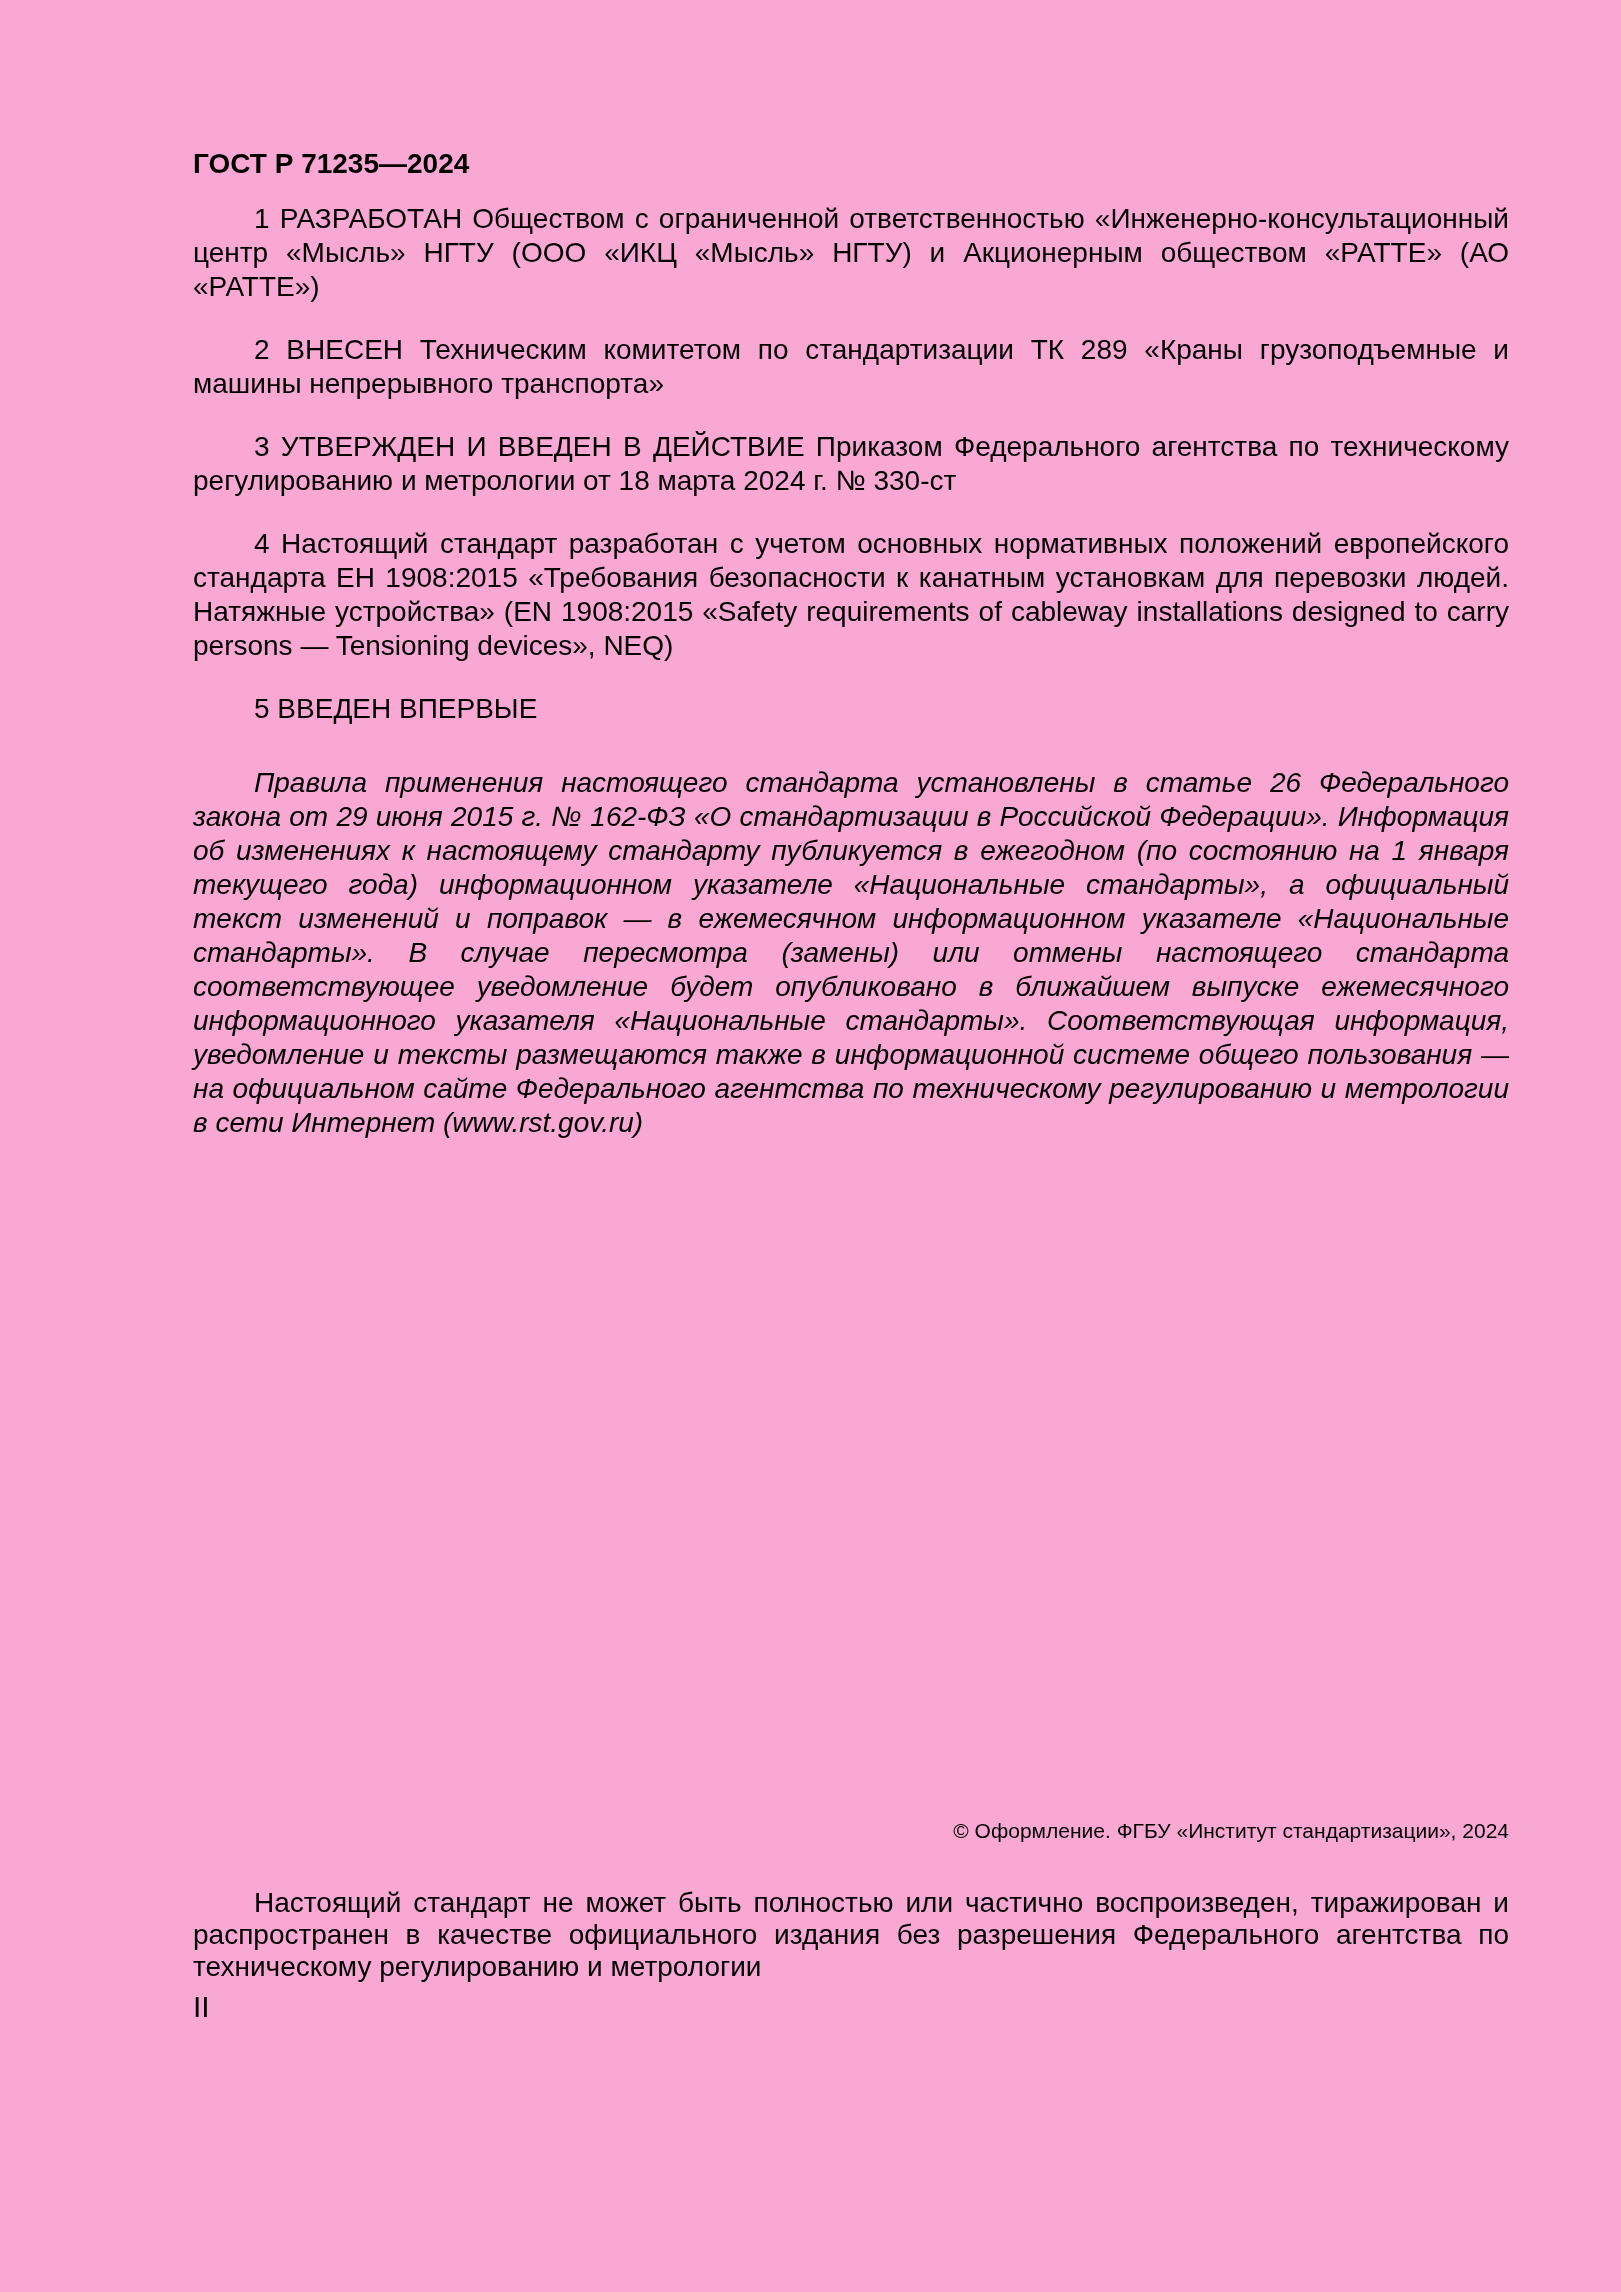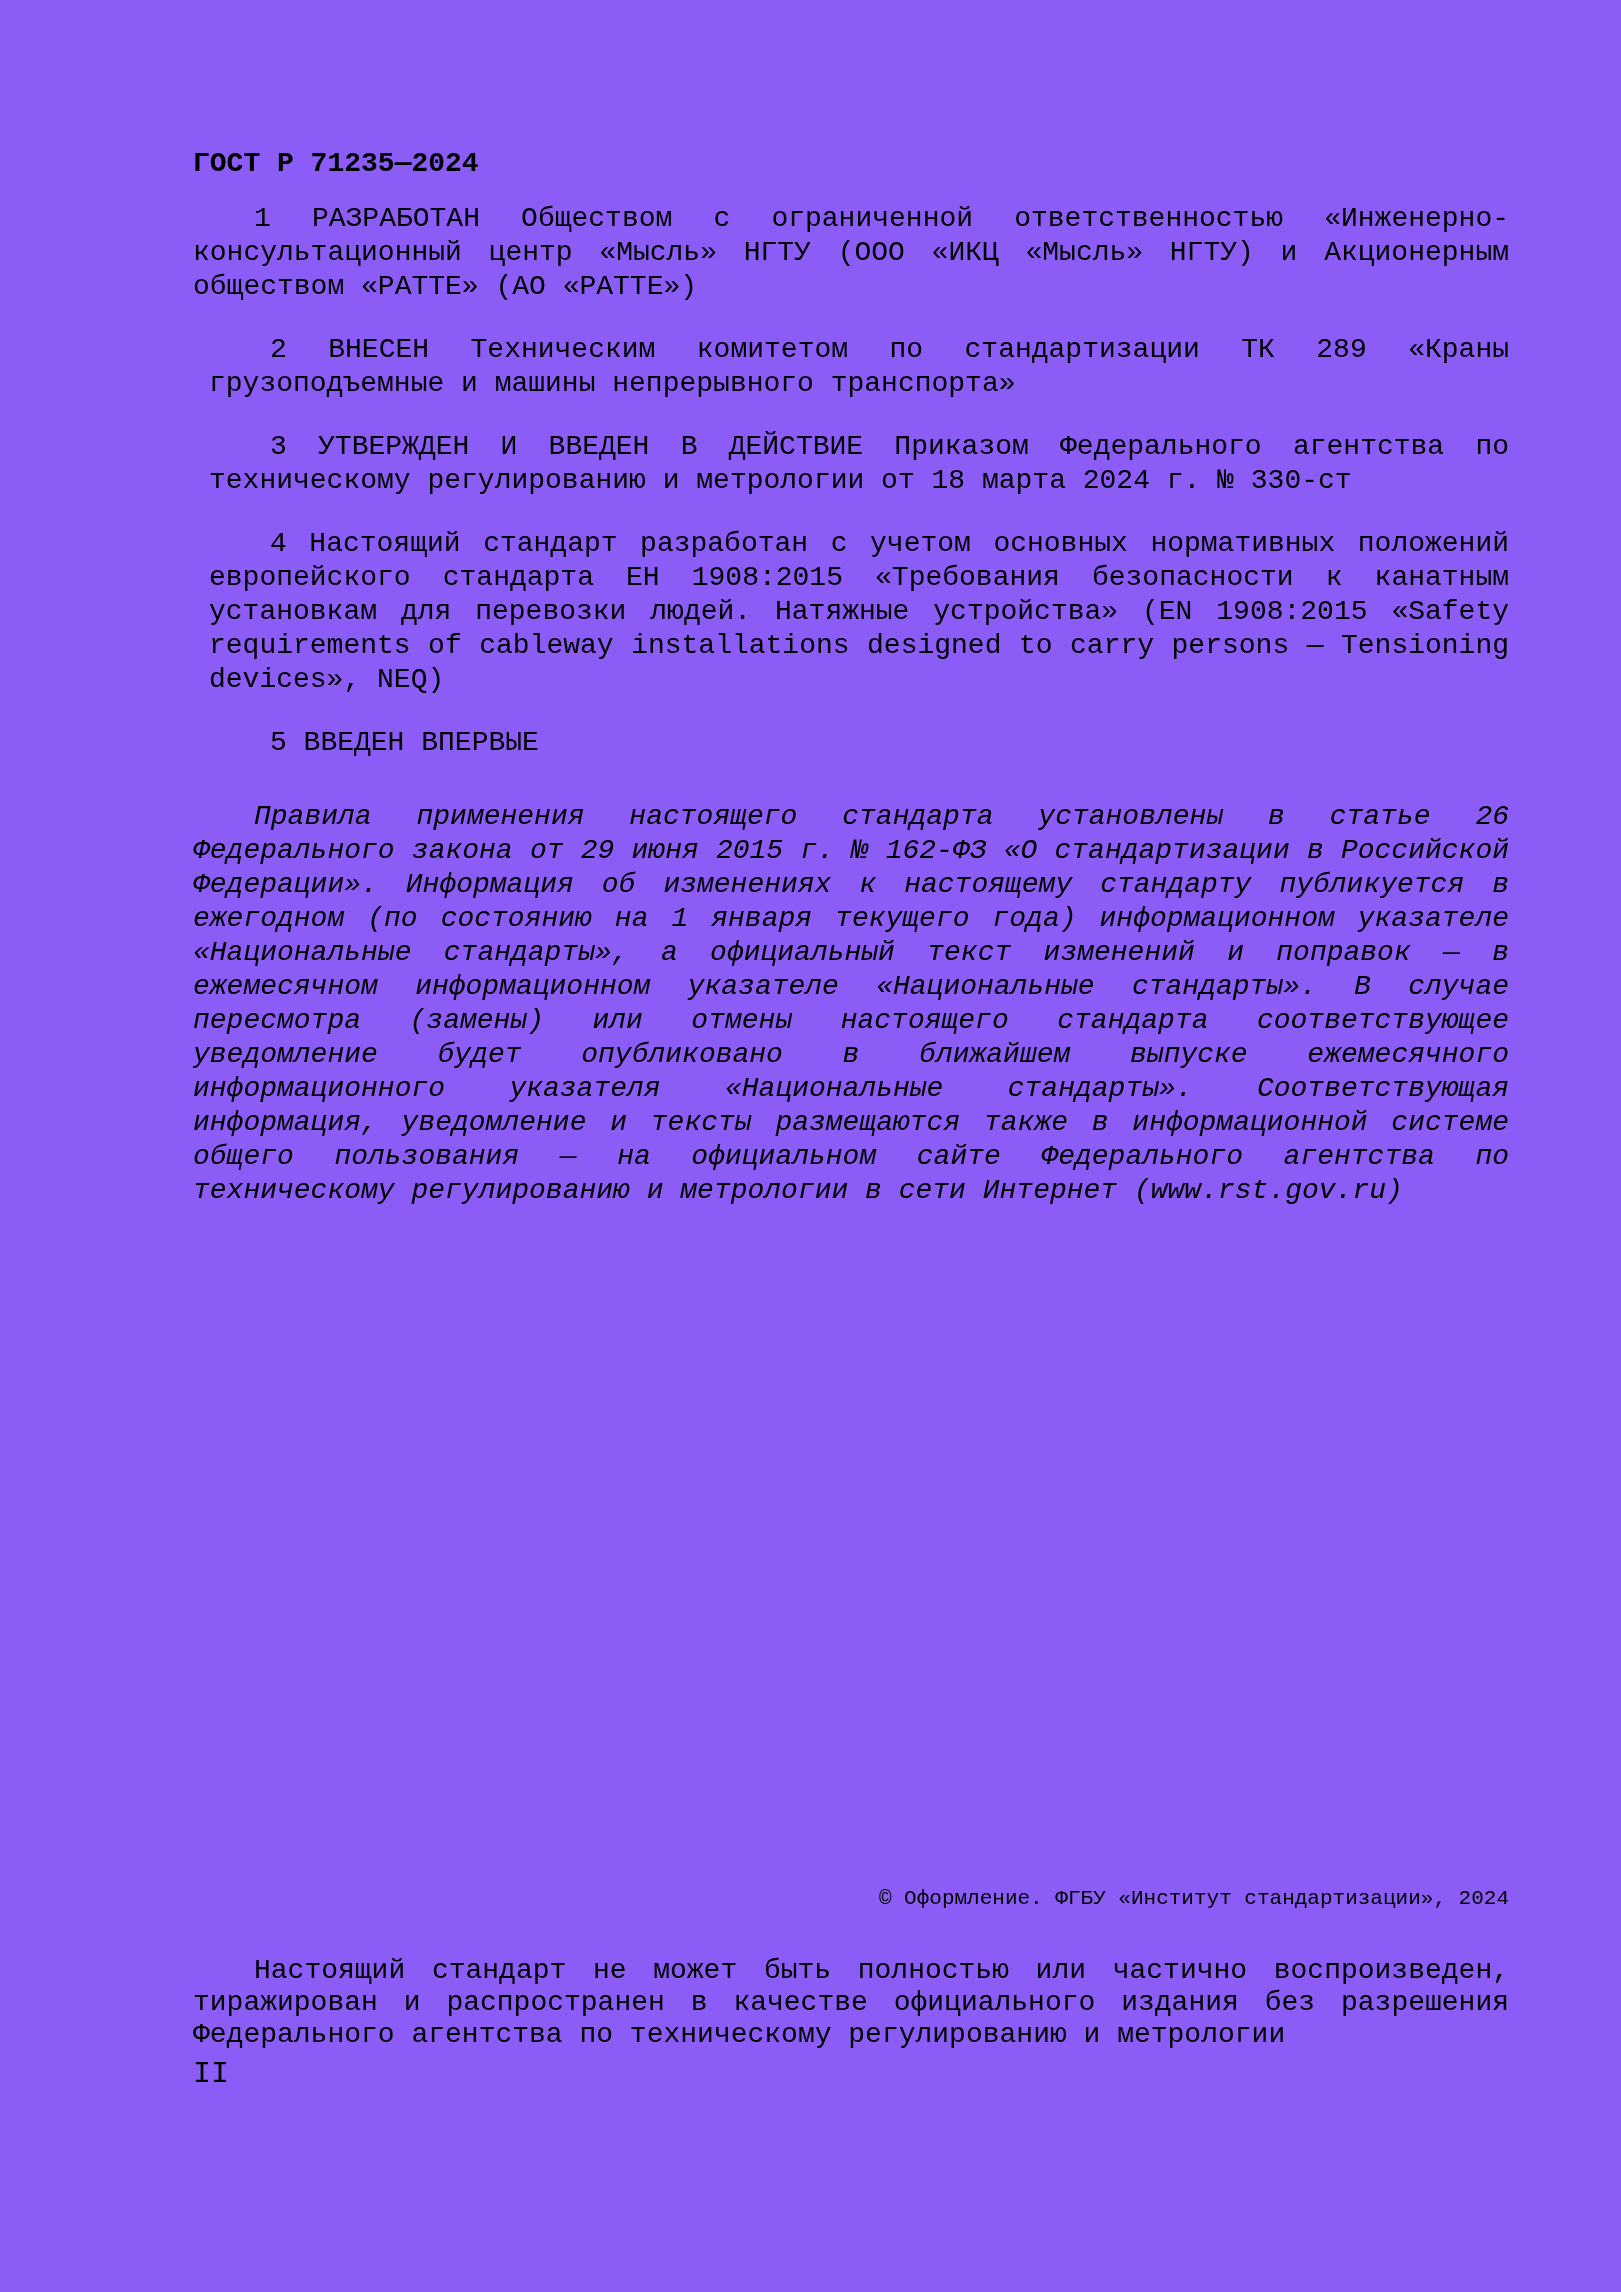--- a/index.html
+++ b/index.html
@@ -4,23 +4,23 @@
 <style>
   html, body {
     margin: 0;
     padding: 0;
     background: #ffffff;
   }
   .page {
     position: relative;
     width: 1621px;
     height: 2293px;
-    background: #8b5cf6;
+    background: #f9a8d4;
     color: #000000;
-    font-family: Liberation Mono, monospace;
+    font-family: Liberation Sans, sans-serif;
     overflow: hidden;
   }
   .content {
     position: absolute;
     left: 193px;
     top: 0;
     width: 1316px;
   }
   .doc-code {
     margin-top: 147px;
@@ -41,21 +41,20 @@
   .fp {
     margin-top: 21.6px;
     font-size: 28px;
     line-height: 34px;
     text-align: justify;
     text-align-last: left;
     text-indent: 61px;
   }
   .fp + .fp {
     margin-top: 29px;
-    margin-left: 16px;
   }
   .legal-notice {
     margin-top: 40px;
     font-size: 28px;
     line-height: 34px;
     font-style: italic;
     text-align: justify;
     text-align-last: left;
     text-indent: 61px;
   }

